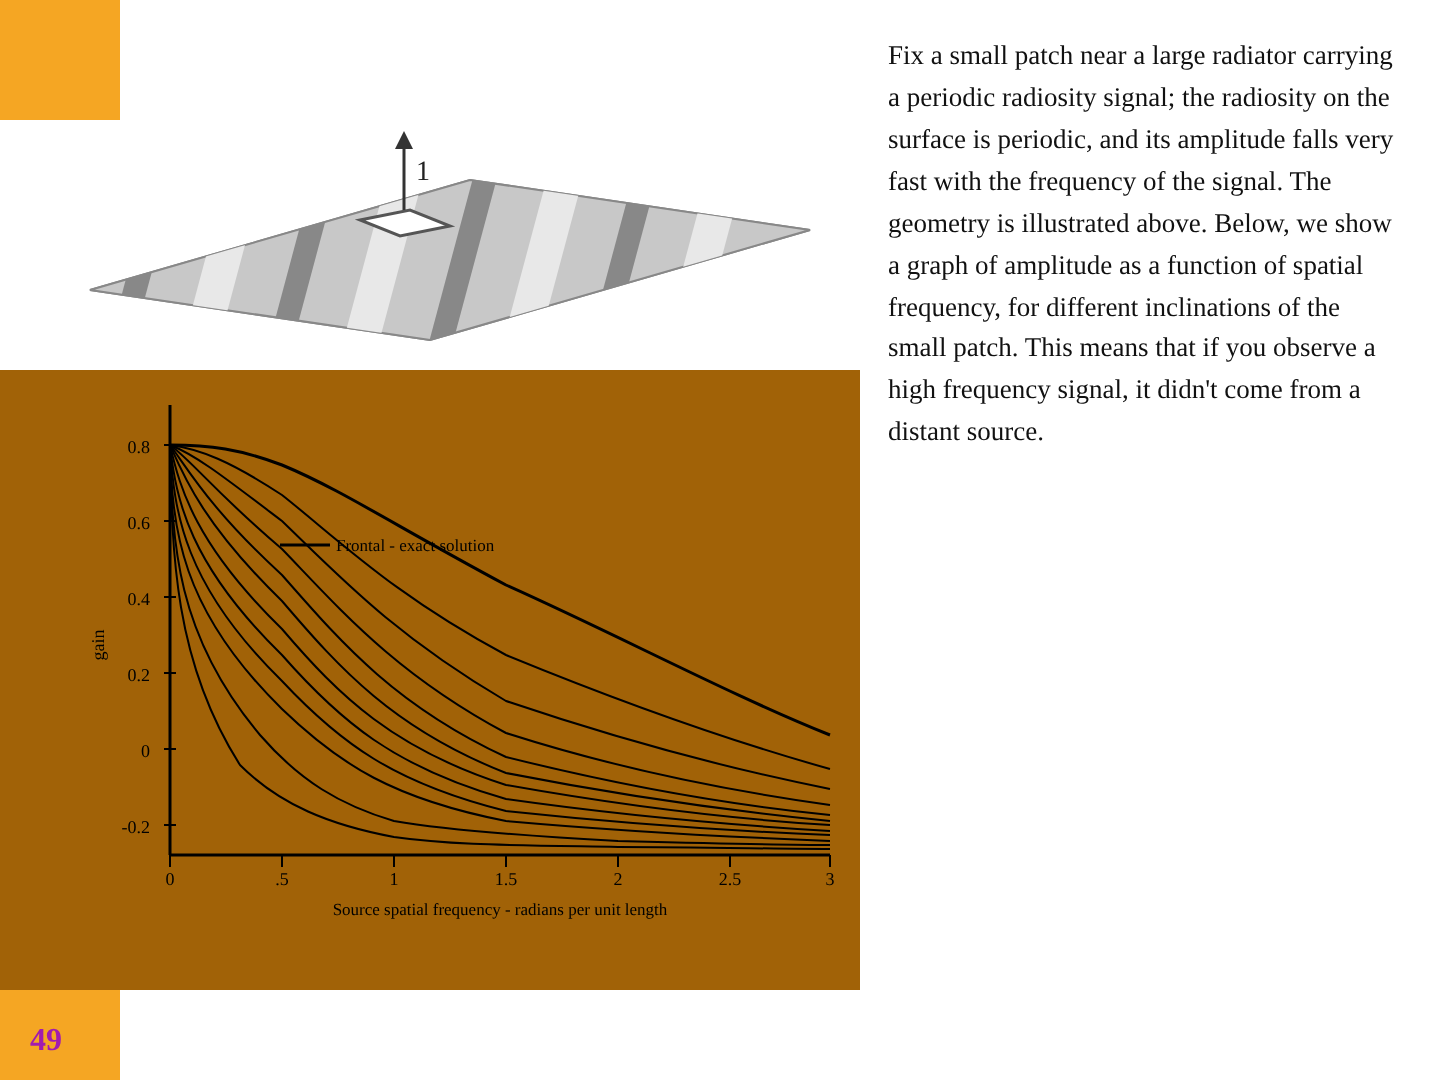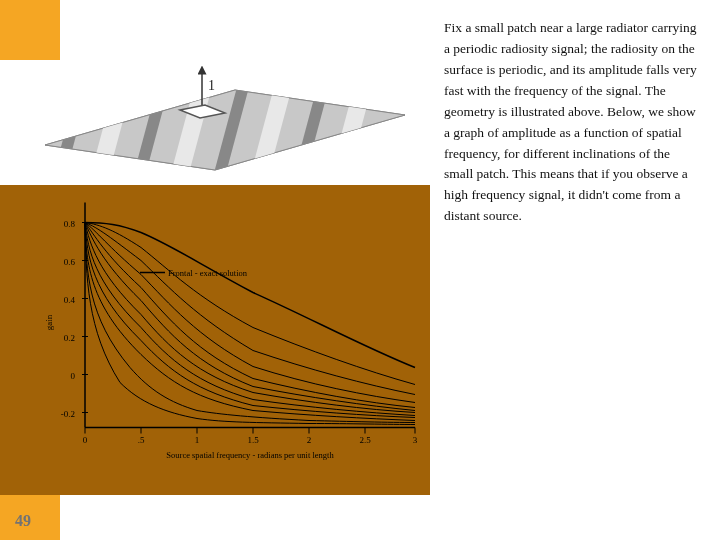--- a/index.html
+++ b/index.html
@@ -72,21 +72,21 @@
       width: 60px;
       height: 45px;
       background: #F5A623;
     }
     .page-number {
       position: absolute;
       bottom: 10px;
       left: 15px;
       font-size: 16px;
       font-weight: bold;
-      color: #737373;
+      color: #a21caf;
       z-index: 11;
     }
 
     
     .right-panel {
       width: 290px;
       height: 380px;
       background: #fff;
       padding: 18px 18px 18px 14px;
       display: flex;

